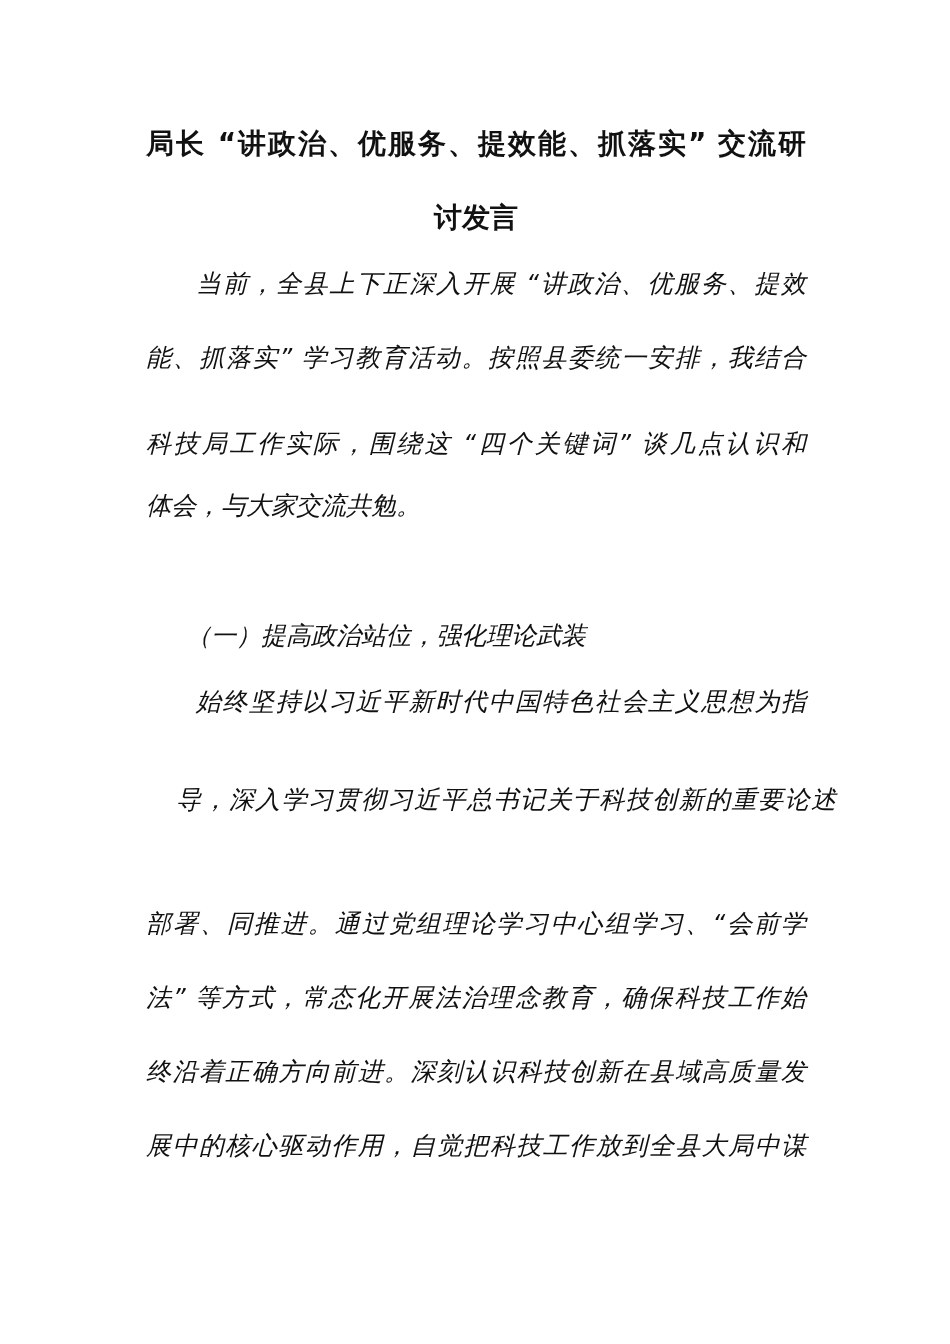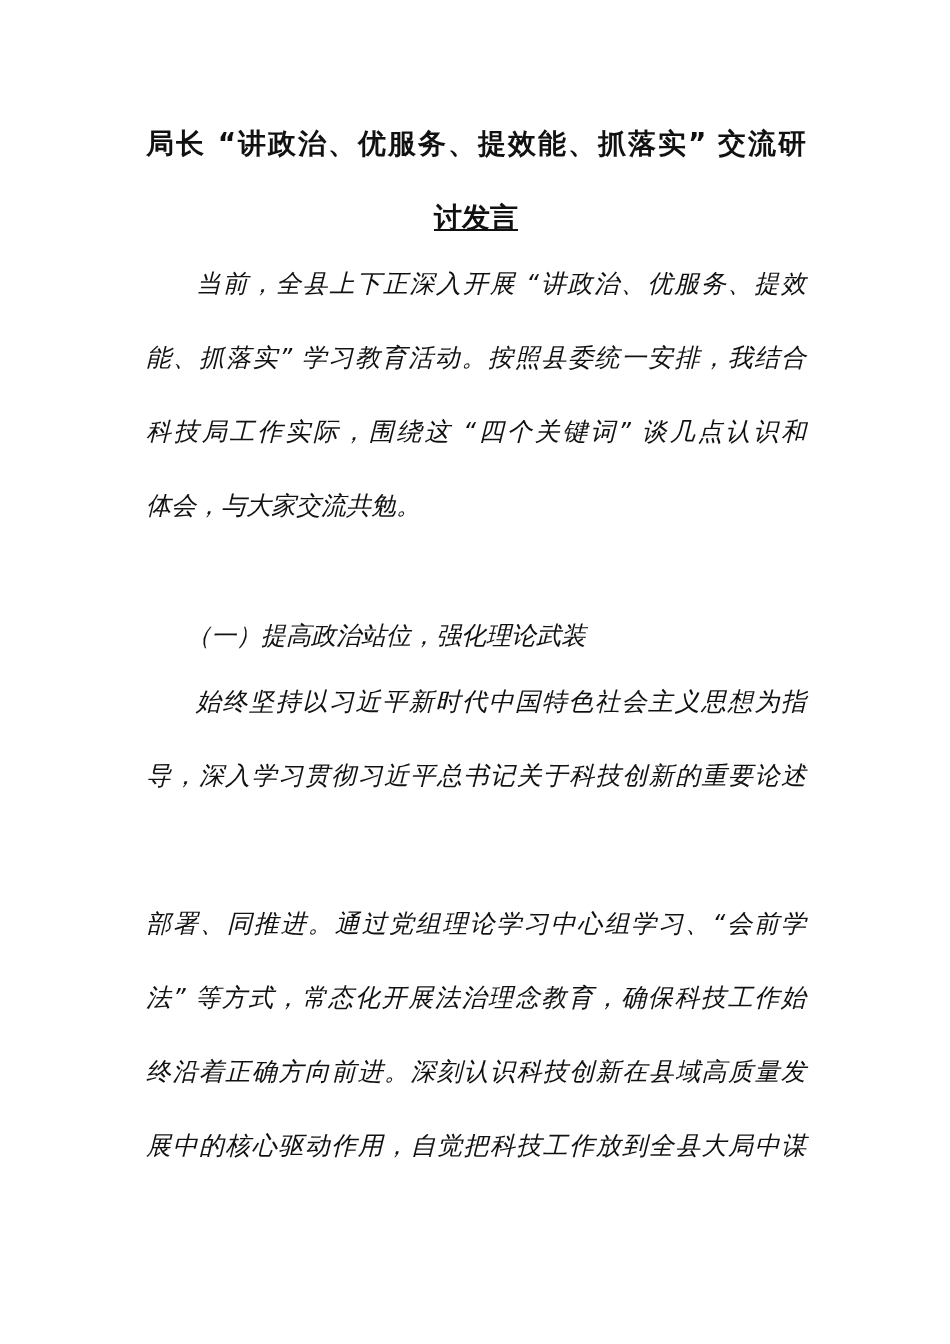--- a/index.html
+++ b/index.html
@@ -48,39 +48,38 @@
       line-height: 44px;
       font-size: 28px;
       font-weight: bold;
       white-space: nowrap;
       text-align: justify;
       text-align-last: justify;
     }
     .title.center {
       text-align: left;
       text-align-last: center;
-      text-decoration: underline;
     }
   </style>
 </head>
 <body>
 
 <div class="page">
 
   <div class="title" style="top:122px;">局长 “讲政治、优服务、提效能、抓落实” 交流研</div>
   <div class="title center" style="top:196px;">讨发言</div>
 
   <div class="line" style="top:264px; left:196px; width:610px;">当前，全县上下正深入开展 “讲政治、优服务、提效</div>
   <div class="line" style="top:338px;">能、抓落实” 学习教育活动。按照县委统一安排，我结合</div>
-  <div class="line" style="top:412px;">科技局工作实际，围绕这 “四个关键词” 谈几点认识和</div>
+  <div class="line" style="top:424px;">科技局工作实际，围绕这 “四个关键词” 谈几点认识和</div>
   <div class="line noj" style="top:486px;text-align:right;">体会，与大家交流共勉。</div>
 
 
   <div class="line noj" style="top:616px; left:186px;">（一）提高政治站位，强化理论武装</div>
 
   <div class="line" style="top:682px; left:196px; width:610px;">始终坚持以习近平新时代中国特色社会主义思想为指</div>
-  <div class="line" style="top:756px;">导，深入学习贯彻习近平总书记关于科技创新的重要论述</div>
+  <div class="line" style="top:780px;margin-left:30px;">导，深入学习贯彻习近平总书记关于科技创新的重要论述</div>
   <div class="line" style="top:904px;">部署、同推进。通过党组理论学习中心组学习、“会前学</div>
   <div class="line" style="top:978px;">法” 等方式，常态化开展法治理念教育，确保科技工作始</div>
   <div class="line" style="top:1052px;">终沿着正确方向前进。深刻认识科技创新在县域高质量发</div>
   <div class="line" style="top:1126px;">展中的核心驱动作用，自觉把科技工作放到全县大局中谋</div>
 
 </div>
 
 </body></html>

